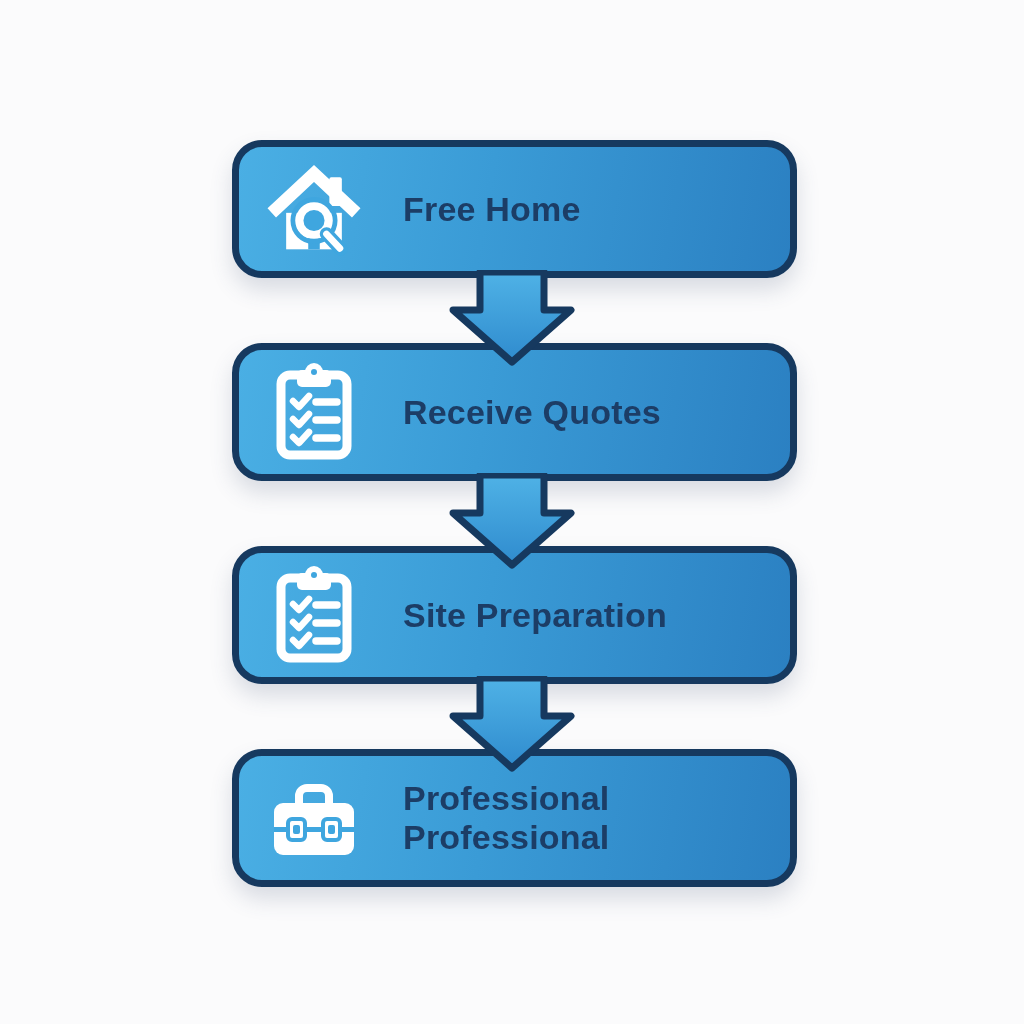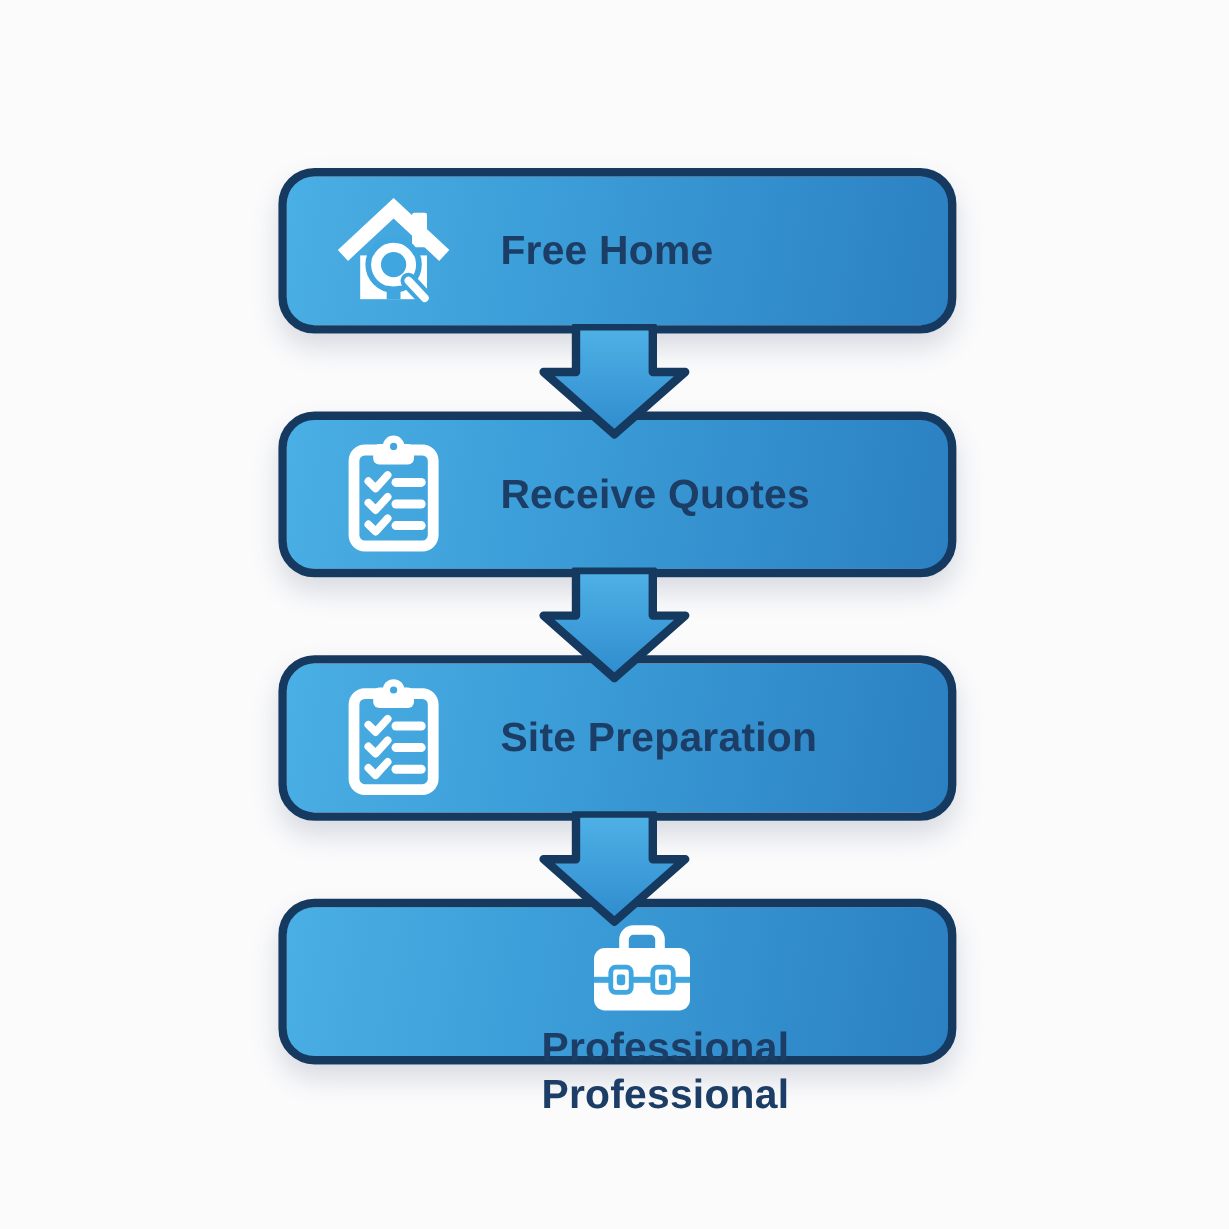--- a/index.html
+++ b/index.html
@@ -19,27 +19,27 @@
     position: absolute;
     left: 232px;
     width: 565px;
     height: 138px;
     box-sizing: border-box;
     border: 7px solid #16395f;
     border-radius: 30px;
     background: linear-gradient(100deg, #4aafe4 0%, #3a9bd6 45%, #2b80c2 100%);
     display: flex;
     align-items: center;
-    padding-left: 40px;
+    padding-left: 26px;
     box-shadow: 0 12px 22px rgba(60, 80, 110, 0.18);
   }
   .step-1 { top: 140px; }
   .step-2 { top: 343px; }
   .step-3 { top: 546px; }
-  .step-4 { top: 749px; flex-direction: column; }
+  .step-4 { top: 749px; }
   .icon-wrap {
     flex: 0 0 98px;
     width: 98px;
     display: flex;
     justify-content: center;
     align-items: center;
   }
   .label {
     margin-left: 40px;
     font-size: 34px;

